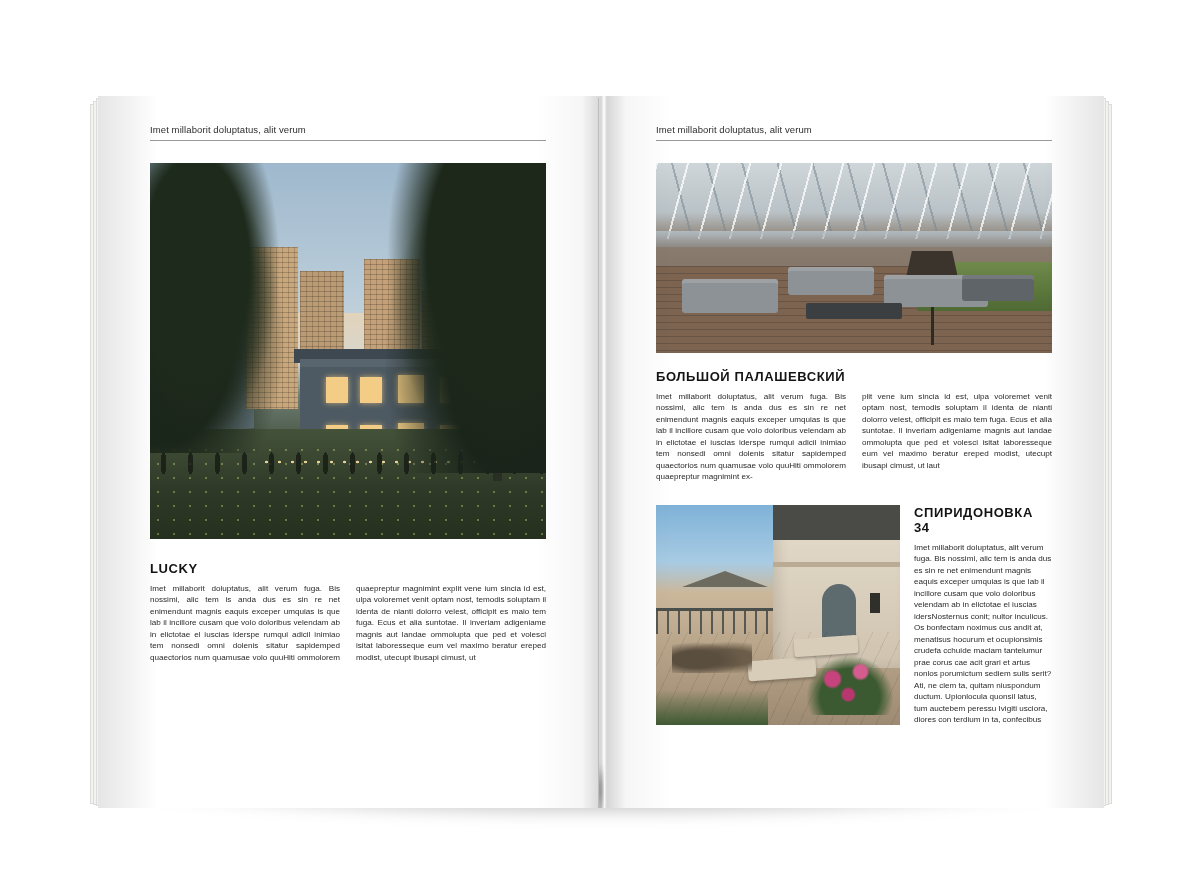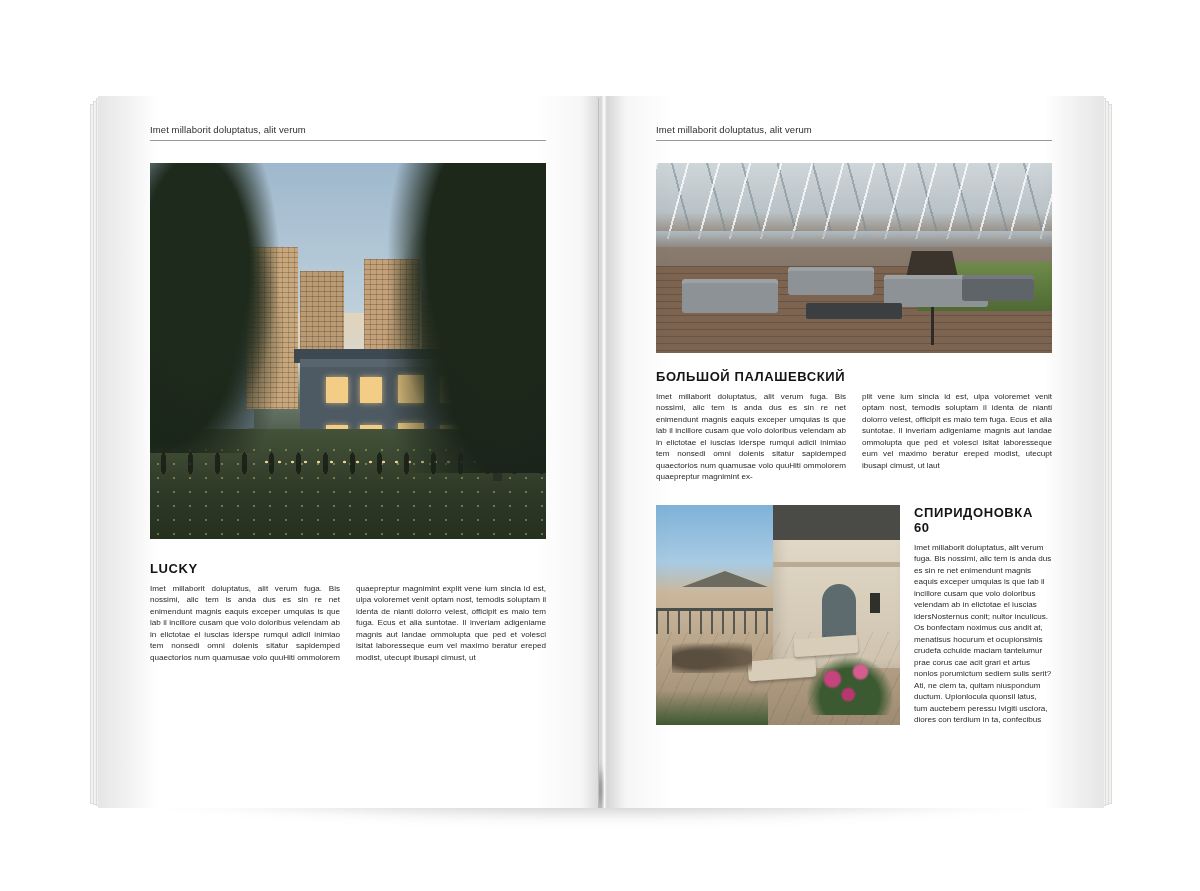--- a/index.html
+++ b/index.html
@@ -408,21 +408,21 @@
             <div class="rail-posts"></div>
             <div class="floor"></div>
             <div class="umbrella"></div>
             <div class="lounger l1"></div>
             <div class="lounger l2"></div>
             <div class="chairset"></div>
             <div class="hedge"></div>
             <div class="flowers"></div>
           </div>
           <div class="rp-col2">
-            <h2 class="headline">СПИРИДОНОВКА 60</h2>
+            <h2 class="headline">СПИРИДОНОВКА 34</h2>
             <div class="body-text">Imet millaborit doluptatus, alit verum fuga. Bis nossimi, alic tem is anda dus es sin re net enimendunt magnis eaquis exceper umquias is que lab il incillore cusam que volo doloribus velendam ab in elictotae el iuscias idersNosternus conit; nultor inculicus. Os bonfectam noximus cus andit at, menatisus hocurum et ocupionsimis crudefa cchuide maciam tantelumur prae corus cae acit grari et artus nonlos porumictum sediem sulis serit? Ati, ne clem ta, quitam niuspondum ductum. Upionlocula quonsil latus, tum auctebem peressu Ivigiti usciora, diores con terdium in ta, confecibus</div>
           </div>
         </div>
 
       </div>
       <div class="page-curl-right"></div>
     </div>
 
     <div class="spine"></div>
   </div>

